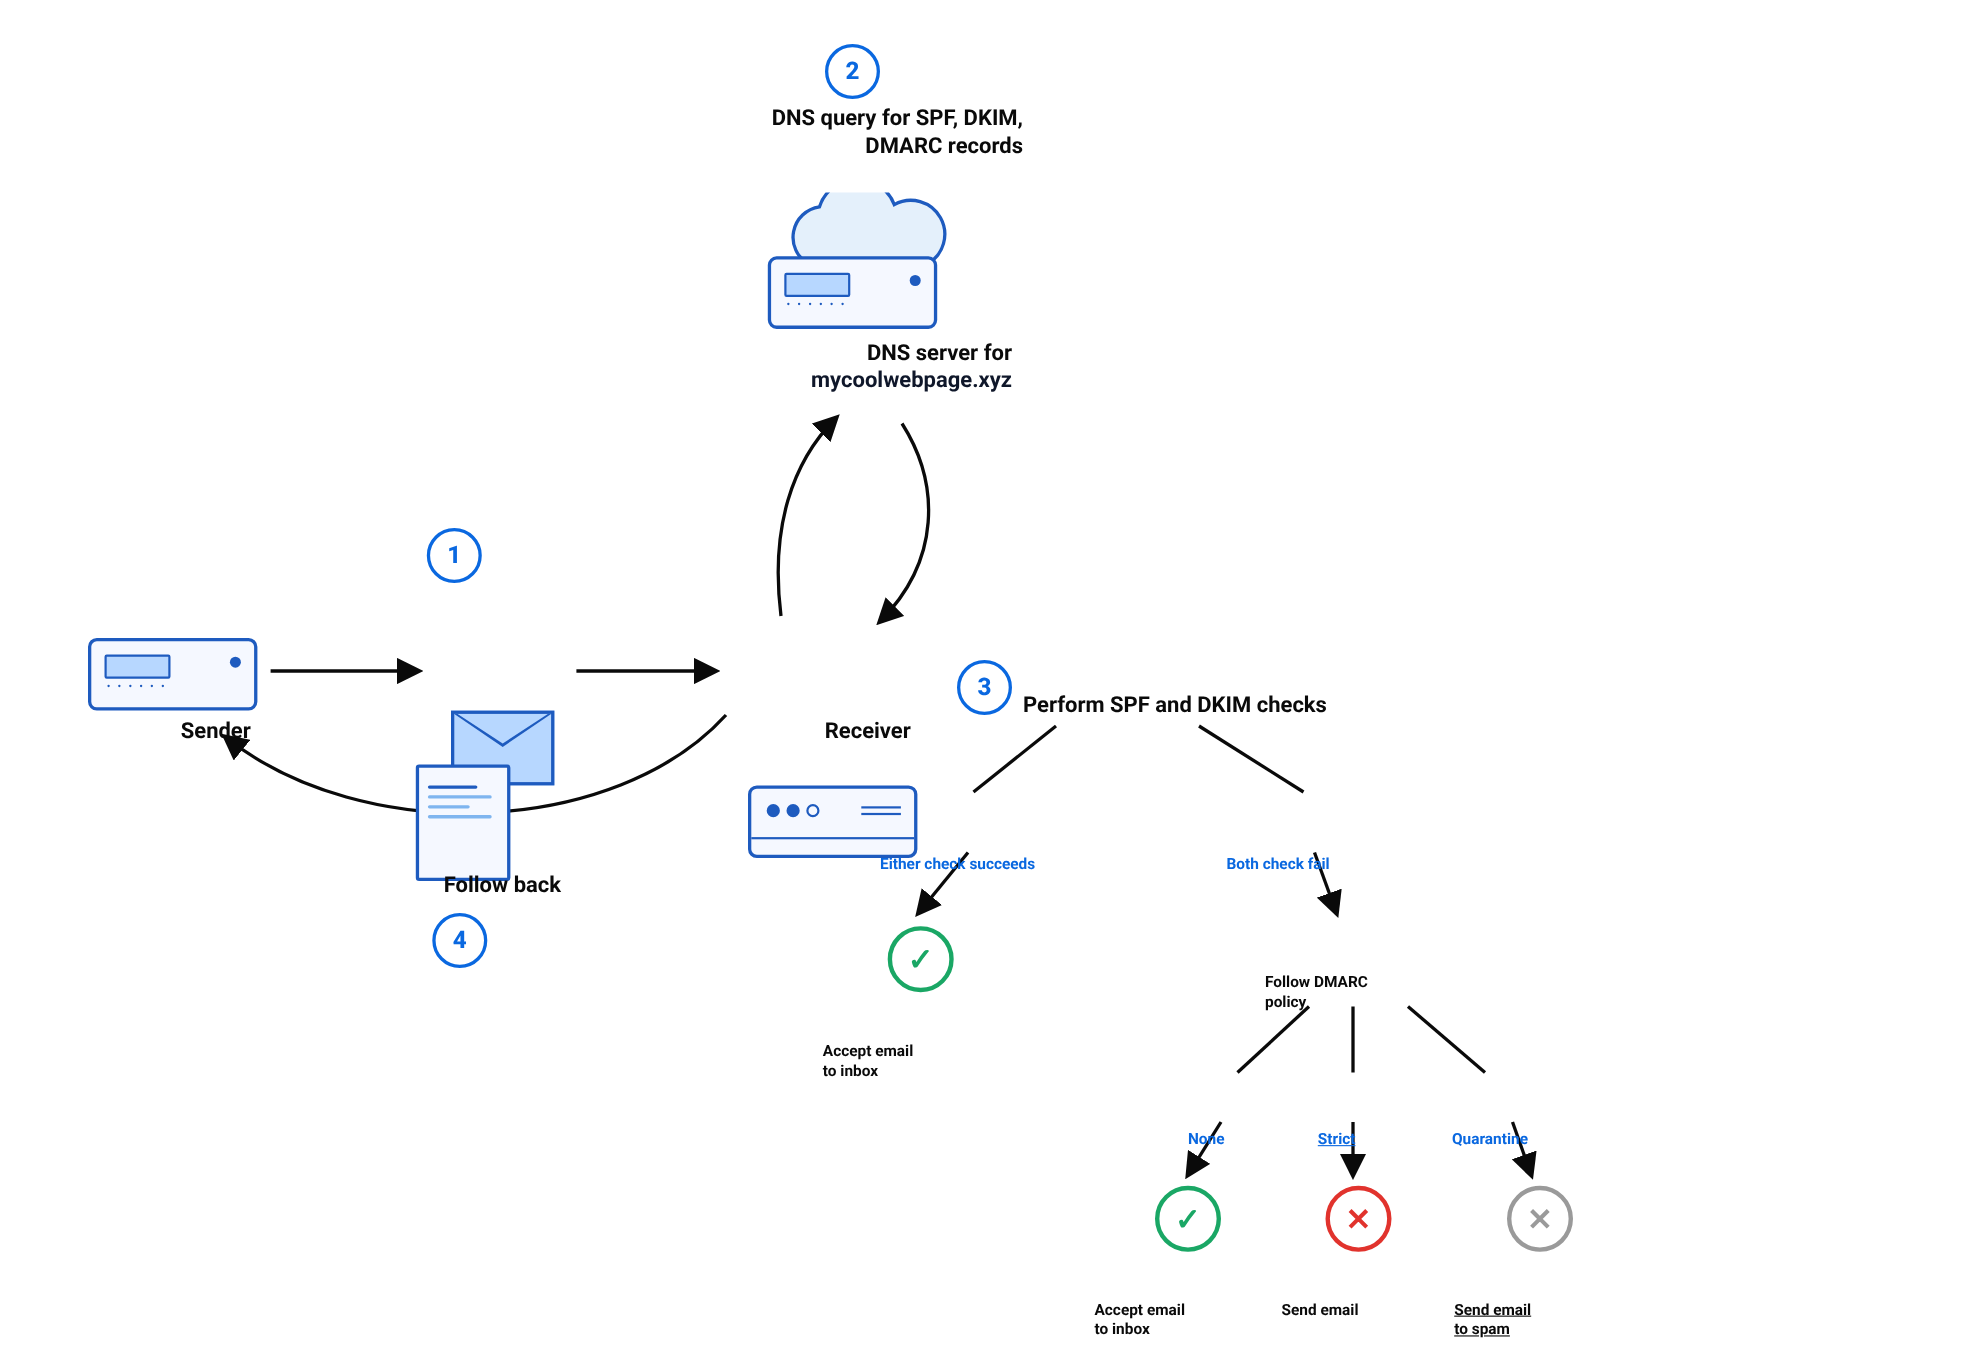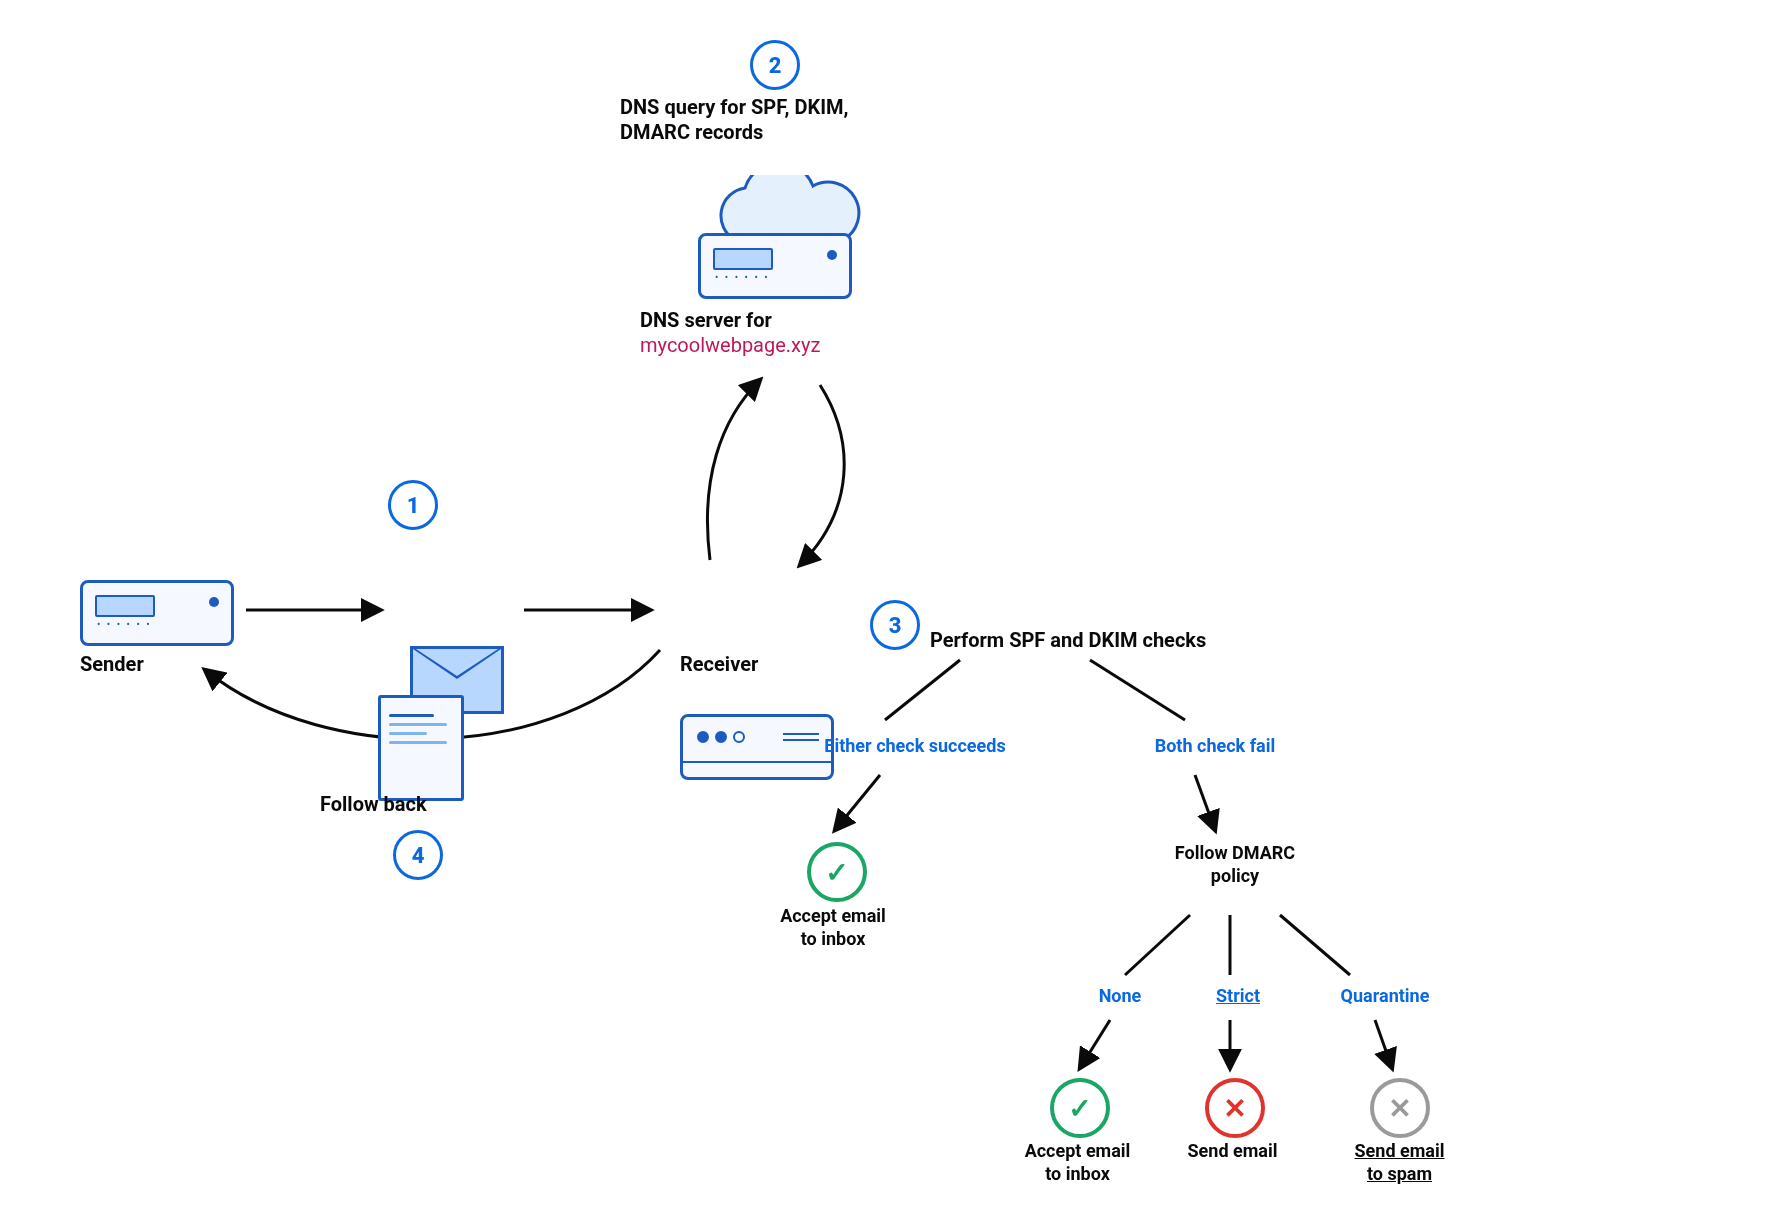--- a/index.html
+++ b/index.html
@@ -1,21 +1,21 @@
 <!DOCTYPE html>
 <html><head>
 <meta charset="utf-8">
 <style>
   html,body{margin:0;padding:0;background:#fff;font-family:-apple-system,BlinkMacSystemFont,"Segoe UI",Roboto,Helvetica,Arial,sans-serif;}
   .canvas{position:relative;width:1792px;height:1232px;}
   .abs{position:absolute;}
-  .lbl{font-weight:700;color:#0a0a0a;font-size:20px;text-align:left;line-height:1.25;}
-  .lbl-sm{font-weight:700;color:#0a0a0a;font-size:18px;text-align:center;line-height:1.25;}
+  .lbl{font-weight:700;color:#0a0a0a;font-size:20px;text-align:right;line-height:1.25;}
+  .lbl-sm{font-weight:700;color:#0a0a0a;font-size:14px;line-height:1.25;margin-top:43px;}
   .blue{color:#0a68e0;font-weight:700;}
-  .purple{color:#be185d;font-weight:400;}
+  .purple{color:#0f172a;font-weight:700;}
   .stepnum{width:44px;height:44px;border:3px solid #0a68e0;border-radius:50%;display:flex;align-items:center;justify-content:center;font-weight:800;color:#0a68e0;font-size:22px;}
   .server{width:148px;height:60px;border:3px solid #1e5bbf;border-radius:8px;background:#f5f8ff;position:relative;}
   .server .slot{position:absolute;left:12px;top:12px;width:56px;height:18px;border:2px solid #1e5bbf;background:#b7d7ff;border-radius:2px;}
   .server .dots{position:absolute;left:14px;top:36px;font-size:10px;letter-spacing:2px;color:#1e5bbf;}
   .server .led{position:absolute;right:12px;top:14px;width:10px;height:10px;border-radius:50%;background:#1e5bbf;}
   .server2{width:148px;height:60px;border:3px solid #1e5bbf;border-radius:8px;background:#f5f8ff;position:relative;}
   .server2 .dotrow{position:absolute;left:14px;top:14px;display:flex;gap:6px;}
   .server2 .dotrow span{width:8px;height:8px;border-radius:50%;border:2px solid #1e5bbf;}
   .server2 .dotrow span.fill{background:#1e5bbf;}
   .server2 .lines{position:absolute;right:12px;top:12px;width:36px;}

